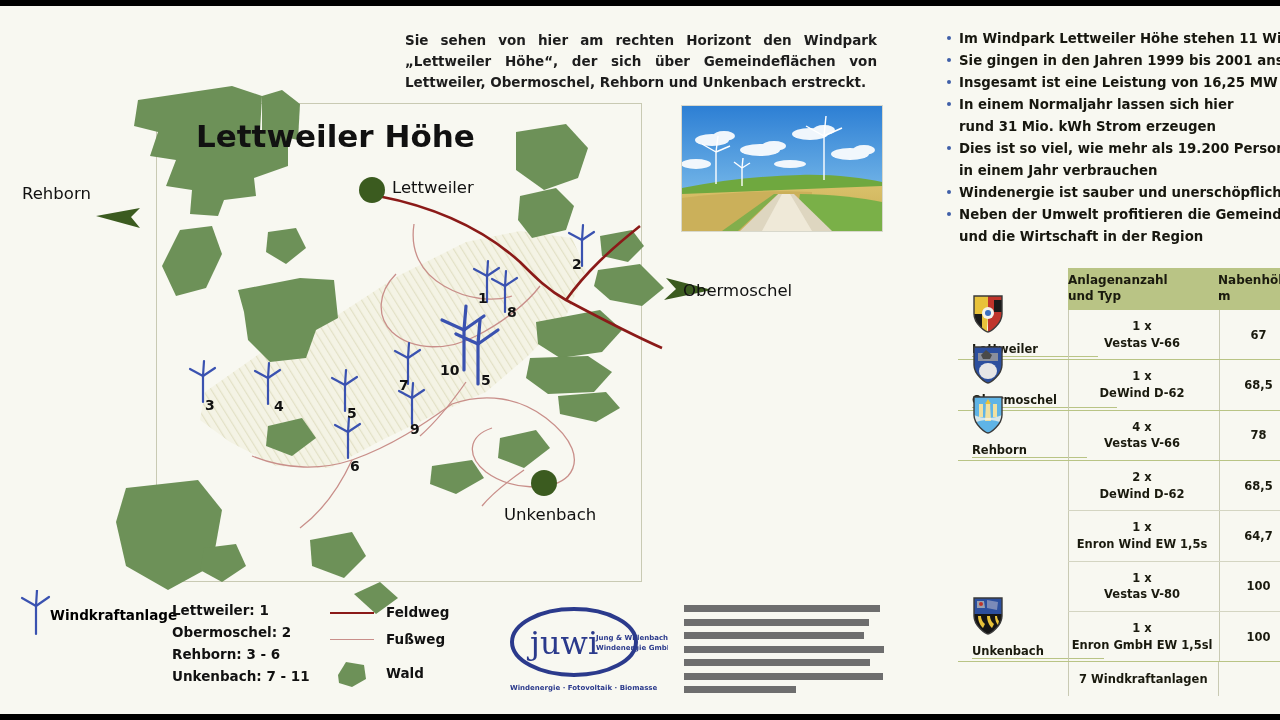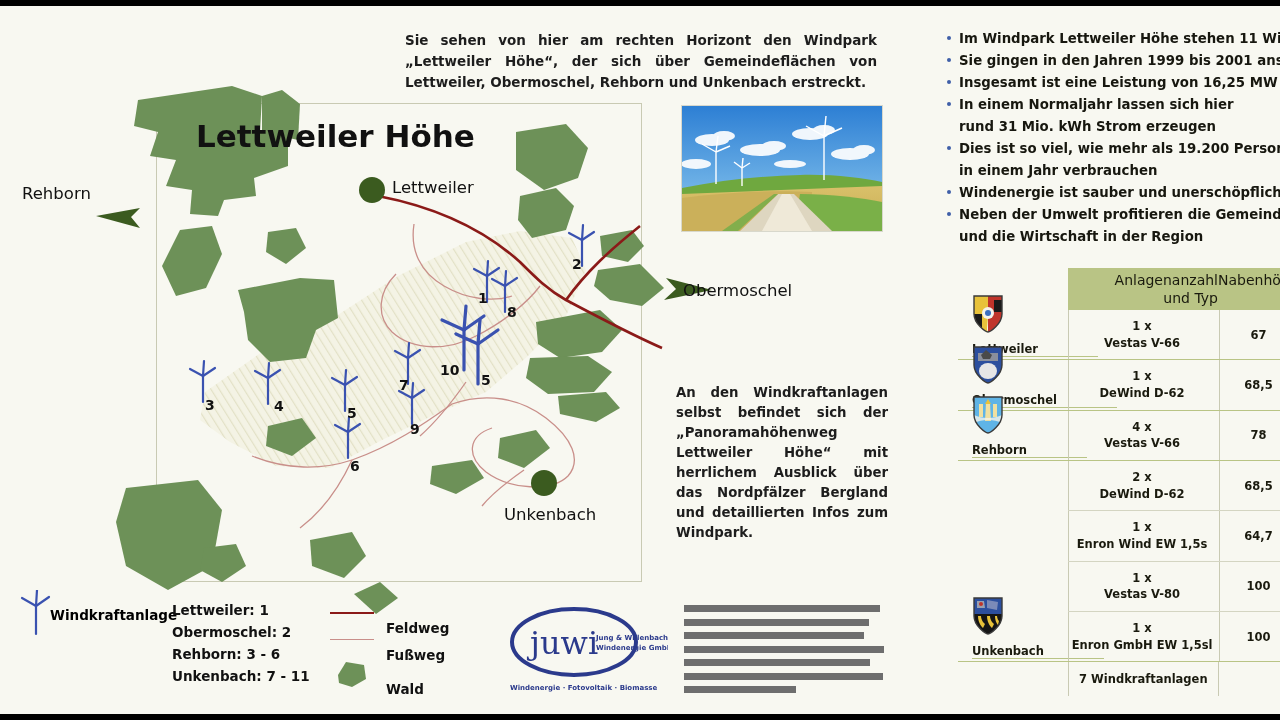--- a/index.html
+++ b/index.html
@@ -82,40 +82,40 @@
   }
   #panotext p{margin:0;}
 
   
   #legend{position:absolute;left:10px;top:590px;width:430px;height:115px;}
   .leg-wt-label{position:absolute;left:40px;top:17px;font-size:13.5px;color:#000000;font-weight:600;white-space:nowrap;text-align:right;}
   .leg-list{position:absolute;left:162px;top:10px;font-size:13.5px;color:#111;font-weight:600;line-height:1.62;}
   .leg-right{position:absolute;left:320px;top:13px;font-size:13.5px;color:#111;font-weight:600;}
   .leg-row{position:relative;height:27px;}
   .leg-row .swatch{position:absolute;left:0;top:9px;width:44px;}
-  .leg-row .lbl{position:absolute;left:56px;top:1px;white-space:nowrap;margin-top:16px;}
+  .leg-row .lbl{position:absolute;left:56px;top:1px;white-space:nowrap;}
   .line-feldweg{border-top:2.5px solid #8b1a18;}
   .line-fussweg{border-top:1.5px solid #c98f8a;}
 
   
   #juwi{position:absolute;left:500px;top:600px;width:168px;height:100px;}
 
   
   #graybars{position:absolute;left:684px;top:605px;width:200px;}
   #graybars div{height:7px;background:#6e6e6e;margin-bottom:6.5px;}
 
   
   #table{position:absolute;left:958px;top:268px;width:340px;}
   .thead{
     position:absolute;left:110px;top:0;width:230px;height:42px;
     background:#b9c485;
     display:flex;align-items:center;
   }
   .th{
-    font-size:14px;color:#1a1a0e;text-align:right;line-height:1.3;font-weight:400;
+    font-size:12px;color:#1a1a0e;text-align:left;line-height:1.3;font-weight:700;
   }
   .th1{width:150px;}
   .th2{width:80px;}
   .tbody{position:absolute;left:0;top:42px;width:340px;}
   .trow{position:relative;display:flex;}
   .cell-type{
     width:150px;border-left:1px solid #c9cab3;border-right:1px solid #c9cab3;
     font-size:11.5px;color:#1a1a0e;text-align:center;line-height:1.45;
     padding:8px 4px 8px 0;font-weight:600;
   }
@@ -381,21 +381,20 @@
           <path d="M34,46 L36,30"></path>
         <path d="M60,80 L60,62"></path>
           <path d="M60,62 L52,56"></path>
           <path d="M60,62 L68,57"></path>
           <path d="M60,62 L61,52"></path>
       </g>
     </svg>
   </div>
 
   <div id="panotext">
-    <p>An den Windkraftanlagen selbst befindet sich der „Panoramahöhenweg Lettweiler Höhe“ mit herrlichem Ausblick über das Nordpfälzer Bergland und detaillierten Infos zum Windpark.</p>
   </div>
 
   <div id="legend">
     <svg width="36" height="46" style="position:absolute;left:8px;top:0;" aria-hidden="true">
       <g stroke="#3a52b0" fill="none" stroke-width="2.2" stroke-linecap="round" transform="translate(18,16)">
         <path d="M0,0 L0,28"></path>
           <path d="M0,0 L-14,-8"></path>
           <path d="M0,0 L13,-9"></path>
           <path d="M0,0 L1,-16"></path>
       </g>

